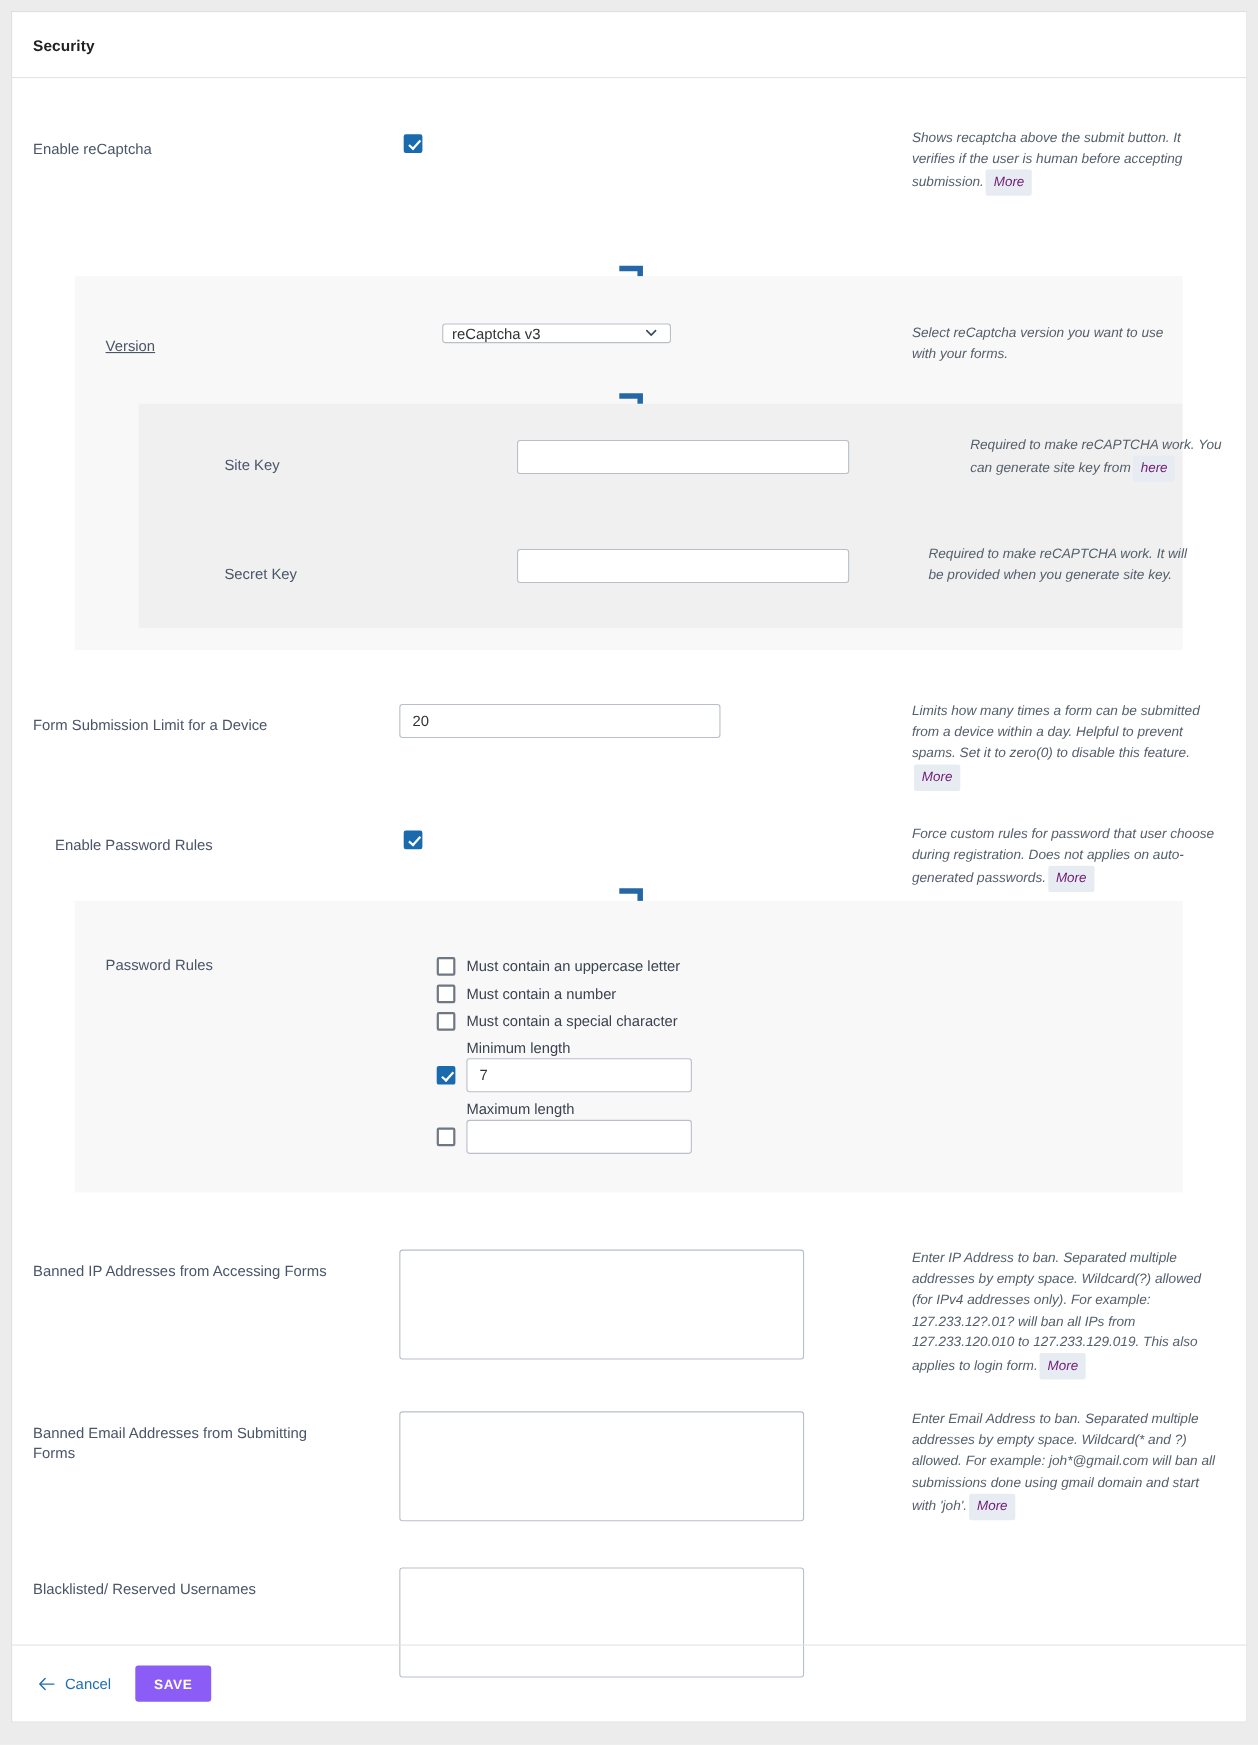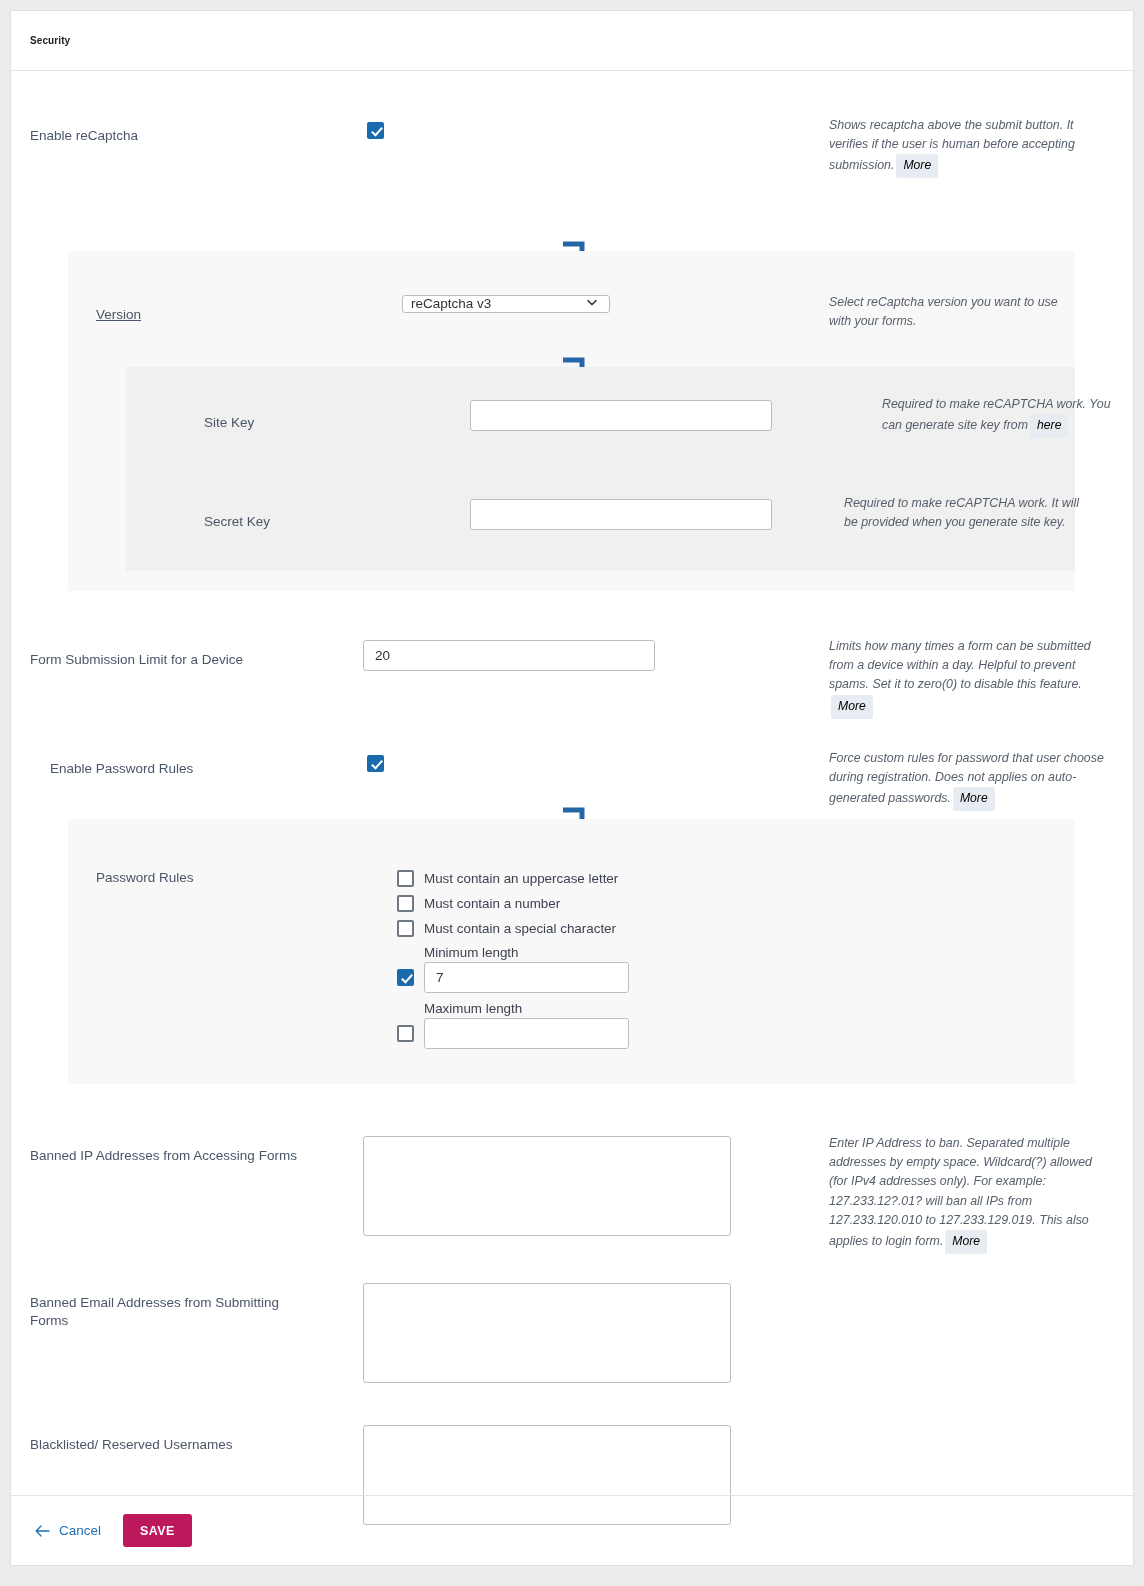--- a/index.html
+++ b/index.html
@@ -20,21 +20,21 @@
 
   
   .panel-header {
     height: 60px;
     border-bottom: 1px solid #e3e3e3;
     display: flex;
     align-items: center;
     padding-left: 19px;
   }
   .panel-header .title {
-    font-size: 10px;
+    font-size: 14px;
     font-weight: bold;
     color: #222;
     letter-spacing: .1px;
     text-align: center;
   }
 
   
   .panel-body {
     position: relative;
     padding: 0;
@@ -54,21 +54,21 @@
   }
   .help {
     font-size: 12.4px;
     font-style: italic;
     color: #555f6b;
     line-height: 1.55;
   }
   .badge {
     display: inline-block;
     background: #e7ecf2;
-    color: #000000;
+    color: #701a75;
     font-style: italic;
     font-size: 12.2px;
     padding: 2px 7px 3px 7px;
     border-radius: 2px;
     margin-left: 2px;
     vertical-align: baseline;
     white-space: nowrap;
   }
 
   
@@ -153,21 +153,21 @@
     gap: 9px;
     color: #1f6fb2;
     font-size: 13.5px;
     cursor: pointer;
     background: none;
     border: none;
     font-family: "Liberation Sans", sans-serif;
     padding: 4px 2px;
   }
   .save-btn {
-    background: #be185d;
+    background: #8b5cf6;
     color: #fff;
     border: none;
     border-radius: 3px;
     font-size: 12.4px;
     font-weight: bold;
     letter-spacing: .5px;
     padding: 0 17px;
     height: 33px;
     cursor: pointer;
     font-family: "Liberation Sans", sans-serif;
@@ -320,20 +320,23 @@
       <div class="lbl" style="position:absolute; left:19px; top:14px; width:270px;">Banned IP Addresses from Accessing Forms</div>
       <textarea style="position: absolute; left: 352px; top: 5px; width: 368px; height: 100px;"></textarea>
       <div class="help" style="position:absolute; left:818px; top:3px; width:278px;">
         <span>Enter IP Address to ban. Separated multiple addresses by empty space. Wildcard(?) allowed (for IPv4 addresses only). For example: 127.233.12?.01? will ban all IPs from 127.233.120.010 to 127.233.129.019. This also applies to login form.</span><span class="badge">More</span>
       </div>
     </div>
 
     <div style="position:absolute; left:0; top:1207px; width:1122px; height:150px;">
       <div class="lbl" style="position:absolute; left:19px; top:14px; width:280px;">Banned Email Addresses from Submitting Forms</div>
       <textarea style="position: absolute; left: 352px; top: 5px; width: 368px; height: 100px;"></textarea>
+      <div class="help" style="position:absolute; left:818px; top:3px; width:278px;">
+        <span>Enter Email Address to ban. Separated multiple addresses by empty space. Wildcard(* and ?) allowed. For example: joh*@gmail.com will ban all submissions done using gmail domain and start with 'joh'.</span><span class="badge">More</span>
+      </div>
     </div>
 
     <div style="position:absolute; left:0; top:1349px; width:1122px; height:150px;">
       <div class="lbl" style="position:absolute; left:19px; top:14px; width:290px;">Blacklisted/ Reserved Usernames</div>
       <textarea style="position: absolute; left: 352px; top: 5px; width: 368px; height: 100px;"></textarea>
     </div>
 
   </div>
 
   <div class="panel-footer">

